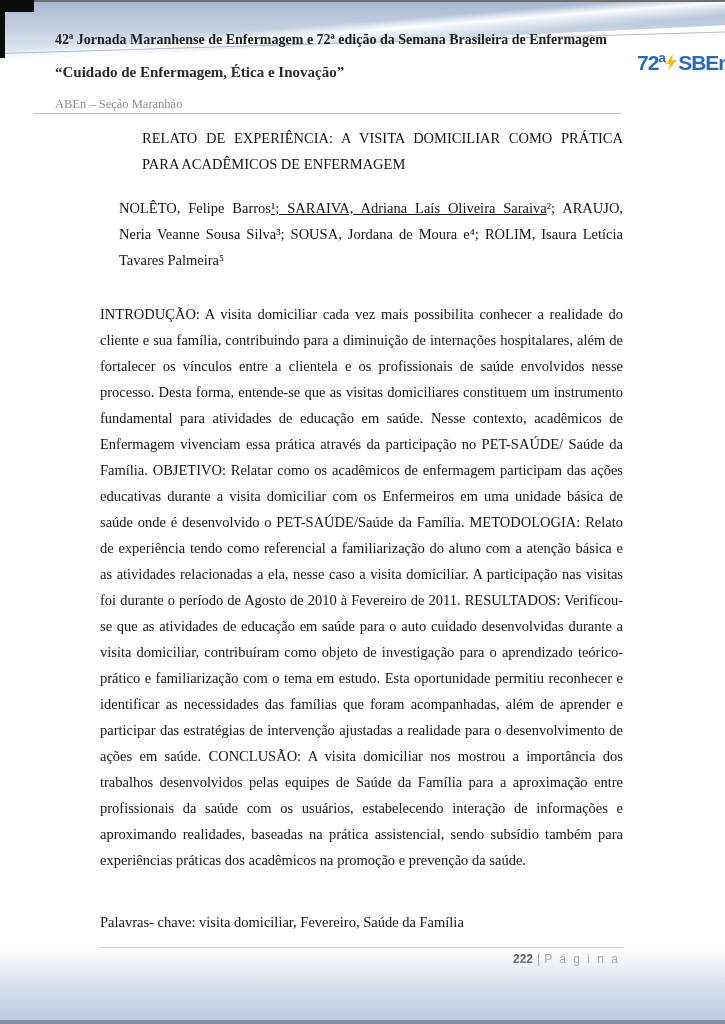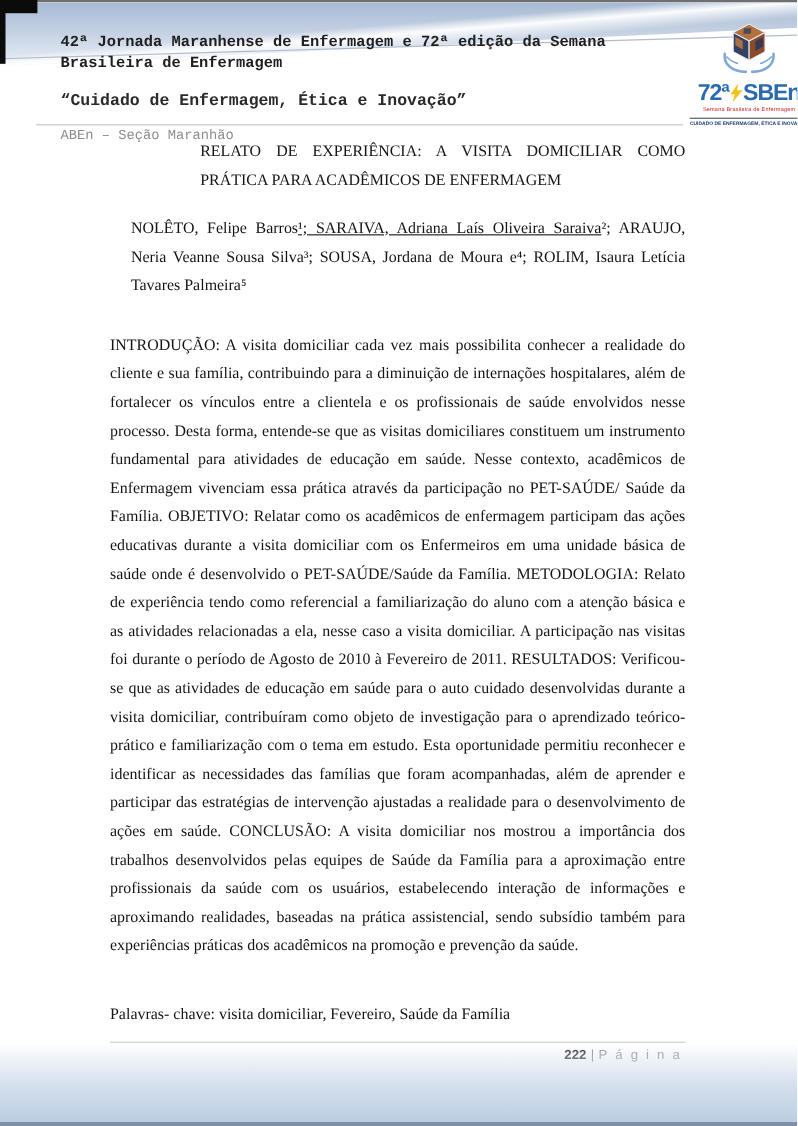--- a/index.html
+++ b/index.html
@@ -17,36 +17,36 @@
     background:
       linear-gradient(to bottom right, rgba(255,255,255,0) 42%, rgba(255,255,255,.95) 50%, rgba(255,255,255,0) 62%),
       linear-gradient(180deg,#a7bad3 0%,#c3d0e2 45%,#e9eef6 100%);
     clip-path:polygon(0 0,100% 0,100% 40%,0 100%);
   }
   .band-edge{
     position:absolute;top:40px;left:0;width:100%;height:1px;background:#9fabbd;
     transform:rotate(-1.7deg);transform-origin:60% 50%;opacity:.8;
   }
   
-  .header-text{position:absolute;left:55px;top:30px;width:560px;font-family:Liberation Mono, monospace;}
+  .header-text{position:absolute;left:55px;top:30px;width:560px;font-family:Liberation Serif, serif;}
   .event-title{font-size:14px;font-weight:bold;color:#1f1f1f;line-height:19px;width:555px;}
   .motto{margin-top:15px;font-size:15px;font-weight:bold;color:#2a2a2a;}
   .org{margin-top:16px;font-size:12.5px;color:#8d8d8d;}
   .header-rule{position:absolute;left:33px;top:113px;width:588px;height:1px;background:#c0c0c0;}
   
-  .logo{position:absolute;left:637px;top:20px;width:88px;display:flex;flex-direction:column;align-items:center;}
+  .logo{position:absolute;left:637px;top:20px;width:88px;display:flex;align-items:flex-end;}
   .logo-word{display:flex;align-items:center;font-family:"Liberation Sans",sans-serif;
     font-weight:bold;font-size:21px;letter-spacing:-1px;line-height:22px;white-space:nowrap;}
   .logo-bolt{margin:0 1px;}
   .logo-sub{font-family:"Liberation Sans",sans-serif;font-size:5px;letter-spacing:.2px;white-space:nowrap;margin-top:1px;}
   .logo-tag{font-family:"Liberation Sans",sans-serif;font-weight:bold;font-size:4.5px;white-space:nowrap;
     margin-top:4px;padding-top:2px;border-top:1px solid #46506b;}
   
   .doc{position:absolute;left:100px;top:125px;width:523px;font-size:14.5px;line-height:26px;color:#141414;}
-  .doc-title{margin-left:82px;text-align:justify;}
+  .doc-title{margin-left:42px;text-align:justify;}
   .authors{margin-top:18px;text-align:justify;margin-left:19px;}
   .authors .u{text-decoration:underline;}
   .abstract{margin-top:28px;text-align:justify;}
   .keywords{margin-top:36px;text-align:left;}
   
   .footer-rule{position:absolute;left:100px;top:947px;width:523px;height:1px;background:#cccccc;}
   .footer-text{position:absolute;right:105px;top:952px;font-family:"Liberation Sans",sans-serif;font-size:12px;white-space:nowrap;}
   .footer-text .num{font-weight:bold;color:#3a3a3a;}
   .footer-text .sep{color:#8f8f8f;margin:0 4px;}
   .footer-text .word{color:#9a9a9a;letter-spacing:2px;}

